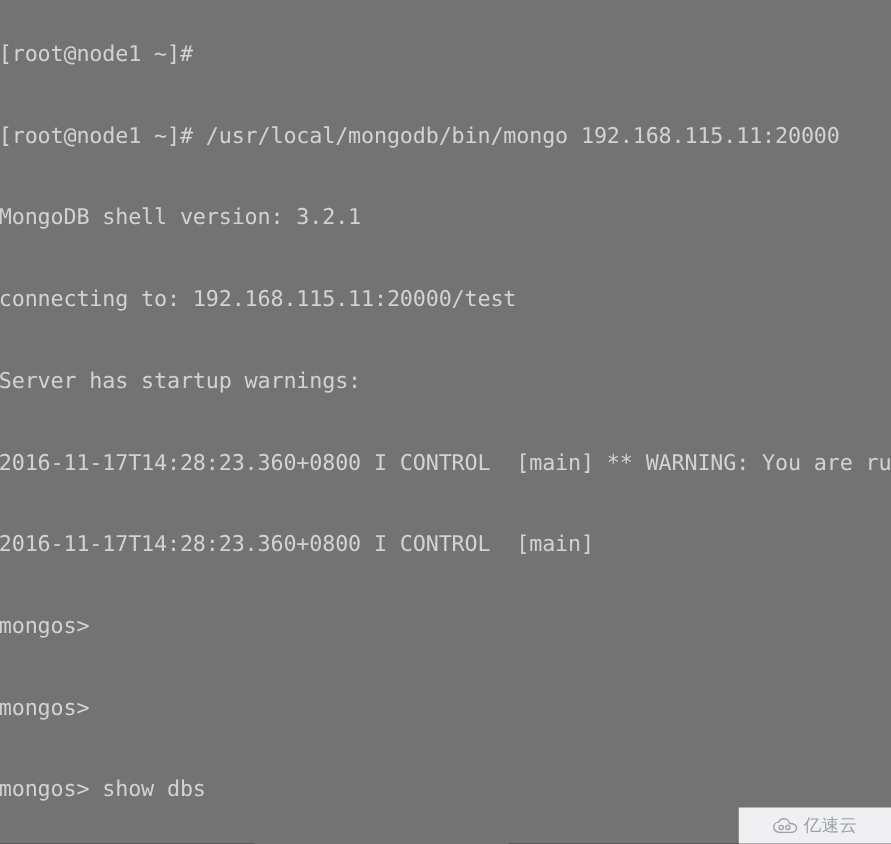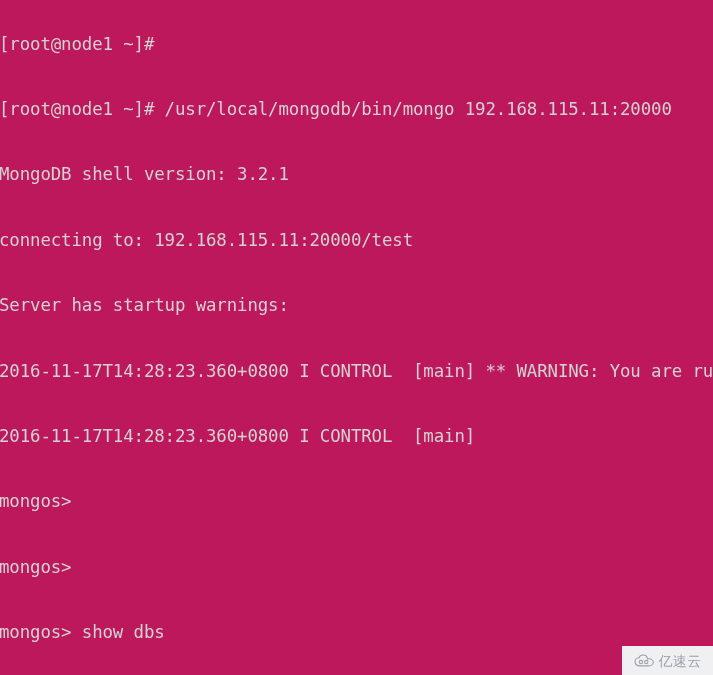--- a/index.html
+++ b/index.html
@@ -11,21 +11,21 @@
   body {
     width: 713px;
     height: 675px;
     overflow: hidden;
     font-family: "DejaVu Sans Mono", "Liberation Mono", monospace;
   }
   #terminal {
     position: relative;
     width: 713px;
     height: 675px;
-    background: #be185d;
+    background: #737373;
     overflow: hidden;
   }
   #screen {
     position: absolute;
     left: -1px;
     top: -10px;
     width: 716px;
     color: #d2d2d2;
     font-family: "DejaVu Sans Mono", "Liberation Mono", monospace;
     font-size: 17.4px;
@@ -37,21 +37,21 @@
   .line {
     height: 21.8px;
     white-space: pre;
     overflow: hidden;
     text-overflow: clip;
   }
   #watermark {
     position: absolute;
     right: 0;
     bottom: 0;
-    width: 91px;
+    width: 122px;
     height: 29px;
     background: #f0f0f2;
     display: flex;
     align-items: center;
     justify-content: center;
     gap: 4px;
   }
   #watermark .wm-logo {
     display: block;
     width: 21px;

